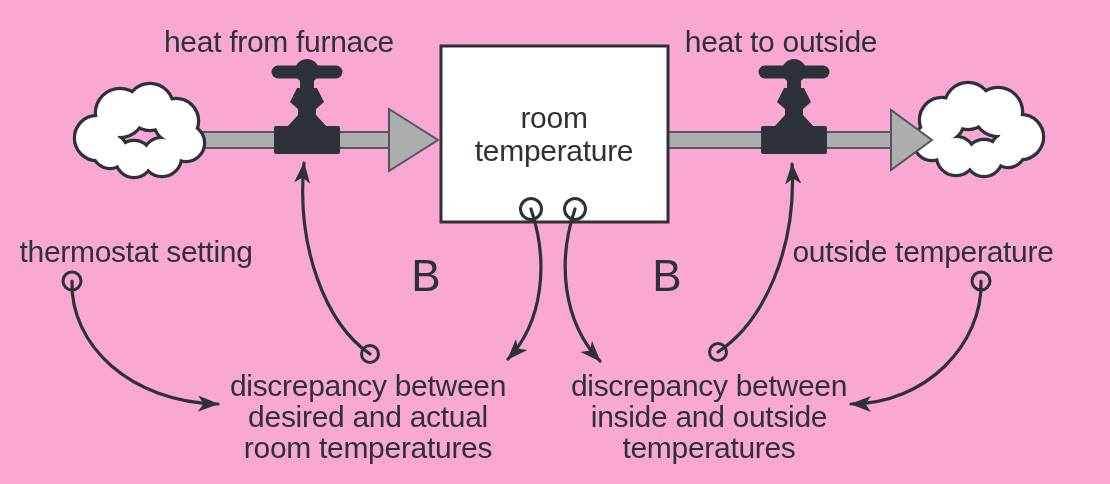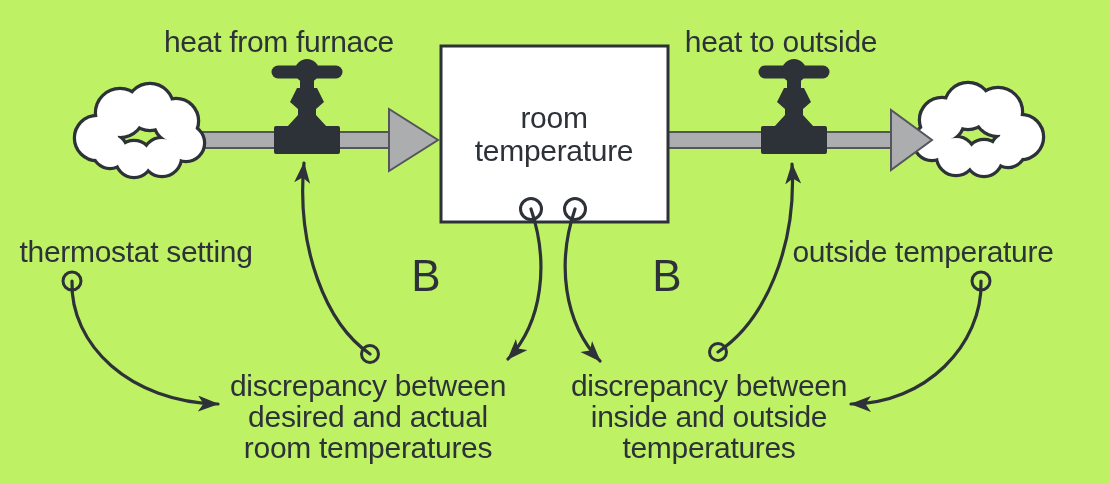--- a/index.html
+++ b/index.html
@@ -1,20 +1,20 @@
 <!DOCTYPE html>
 <html><head>
 <meta charset="utf-8">
 <style>
   html, body { margin: 0; padding: 0; background: #ffffff; }
   .stage {
     position: relative;
     width: 1110px;
     height: 484px;
-    background: #bef264;
+    background: #f9a8d4;
     overflow: hidden;
   }
   svg { display: block; }
   text {
     font-family: "Liberation Sans", sans-serif;
     fill: #2d3138;
   }
   .lbl  { font-size: 30px; letter-spacing: -0.3px; }
   .loop { font-size: 44px; }
   .link {

